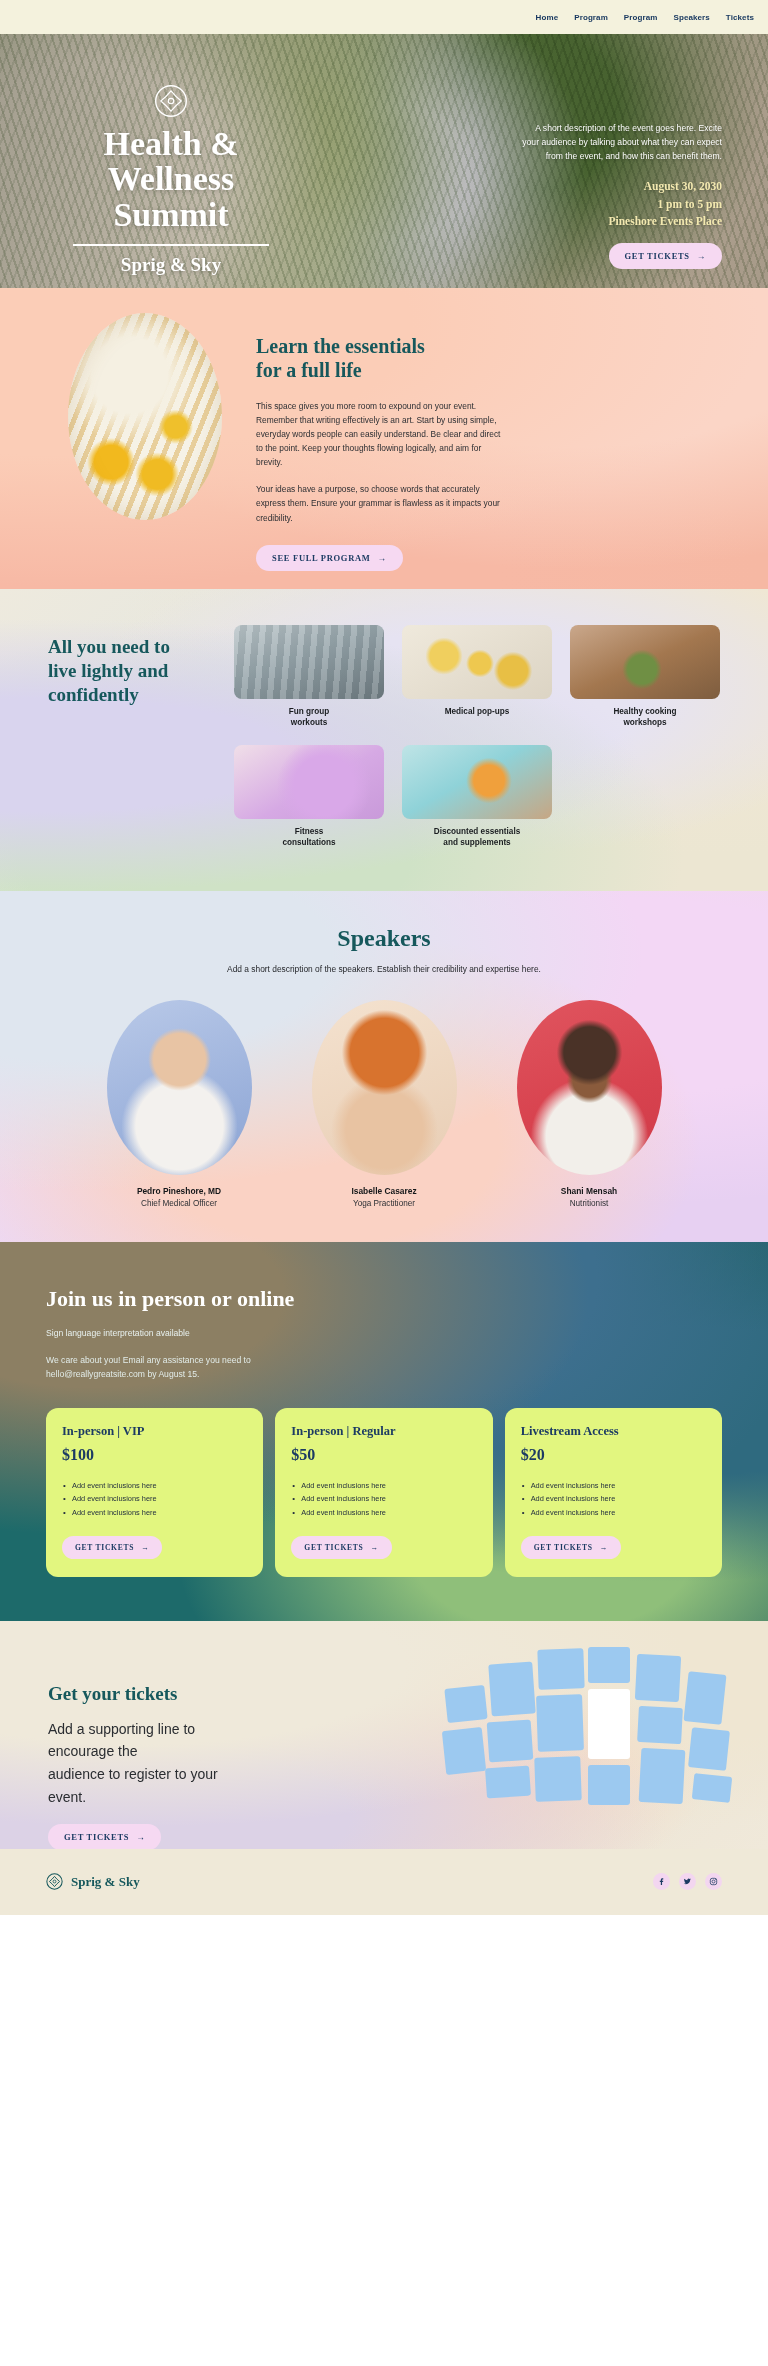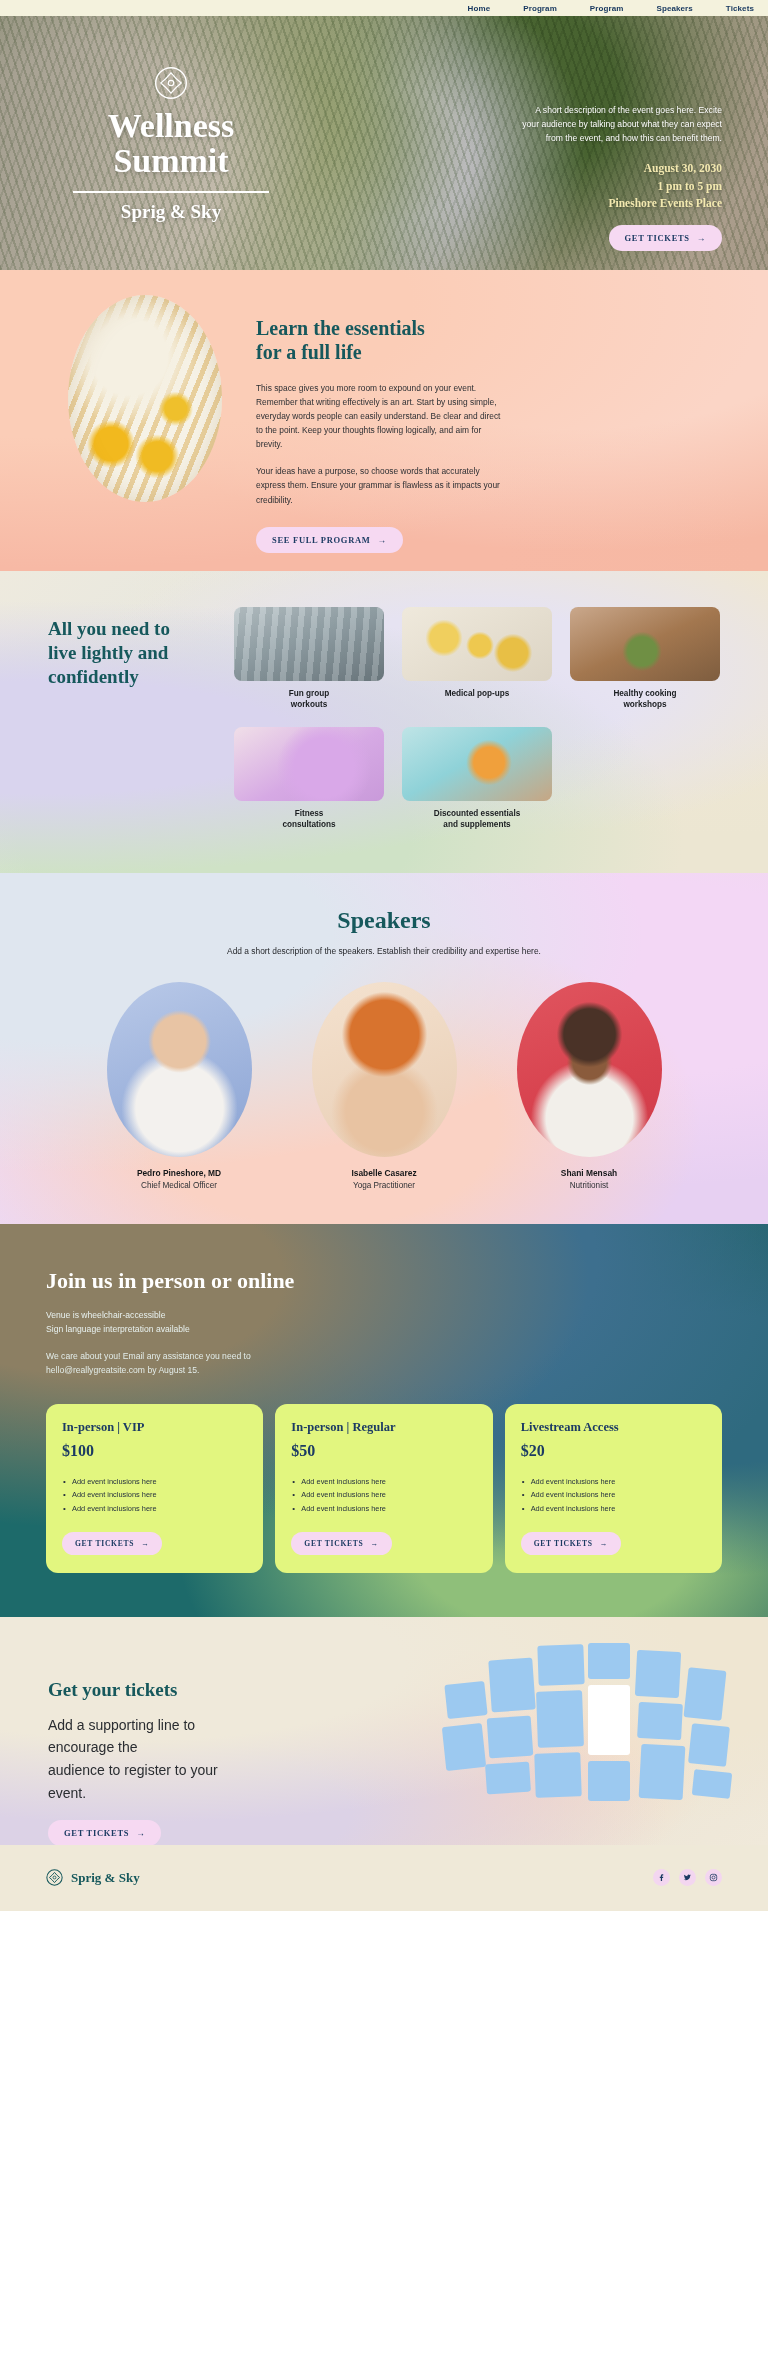--- a/index.html
+++ b/index.html
@@ -7,23 +7,23 @@
   body {
     font-family:"Liberation Sans", sans-serif;
     background:#fff;
     color:#123;
     -webkit-font-smoothing:antialiased;
   }
   .page { width:768px; position:relative; overflow:hidden; }
 
   
   .nav {
-    height:16px; background:#f4f2dd;
+    height:34px; background:#f4f2dd;
     display:flex; align-items:center; justify-content:flex-end;
-    padding-right:14px; gap:33px;
+    padding-right:14px; gap:16px;
   }
   .nav a {
     font-size:8px; font-weight:bold; color:#15365e;
     text-decoration:none; letter-spacing:.1px;
   }
 
   
   .hero {
     position:relative; height:254px; overflow:hidden;
     background:
@@ -299,20 +299,21 @@
   <section class="hero">
     <div class="hero-inner">
       <div class="hero-left">
         <div class="logo-mark">
           <svg viewBox="0 0 40 40" width="34" height="34">
             <circle cx="20" cy="20" r="18" fill="none" stroke="#fff" stroke-width="1.6"></circle>
             <path d="M20 8 C24 13 27 16 32 20 C27 24 24 27 20 32 C16 27 13 24 8 20 C13 16 16 13 20 8 Z" fill="none" stroke="#fff" stroke-width="1.5"></path>
             <circle cx="20" cy="20" r="3.2" fill="none" stroke="#fff" stroke-width="1.4"></circle>
           </svg>
         </div>
+        <div class="hero-title">Health &amp;</div>
         <div class="hero-title">Wellness</div>
         <div class="hero-title">Summit</div>
         <div class="hero-rule"></div>
         <div class="hero-sub">Sprig &amp; Sky</div>
       </div>
 
       <div class="hero-right">
         <p class="hero-desc">A short description of the event goes here. Excite your audience by talking about what they can expect from the event, and how this can benefit them.</p>
         <div class="hero-meta">
           <div>August 30, 2030</div>
@@ -411,21 +412,20 @@
         <div class="sp-name">Shani Mensah</div>
         <div class="sp-role">Nutritionist</div>
       </div>
     </div>
   </section>
 
   <section class="join">
     <div class="join-inner">
       <h2 class="join-h">Join us in person or online</h2>
       <div class="join-p">
-        <div>Venue is wheelchair-accessible</div>
         <div>Sign language interpretation available</div>
       </div>
       <div class="join-p2">
         <div>We care about you! Email any assistance you need to</div>
         <div>hello@reallygreatsite.com by August 15.</div>
       </div>
 
       <div class="tickets-row">
         <div class="tcard">
           <div class="tcard-h">In-person | VIP</div>

